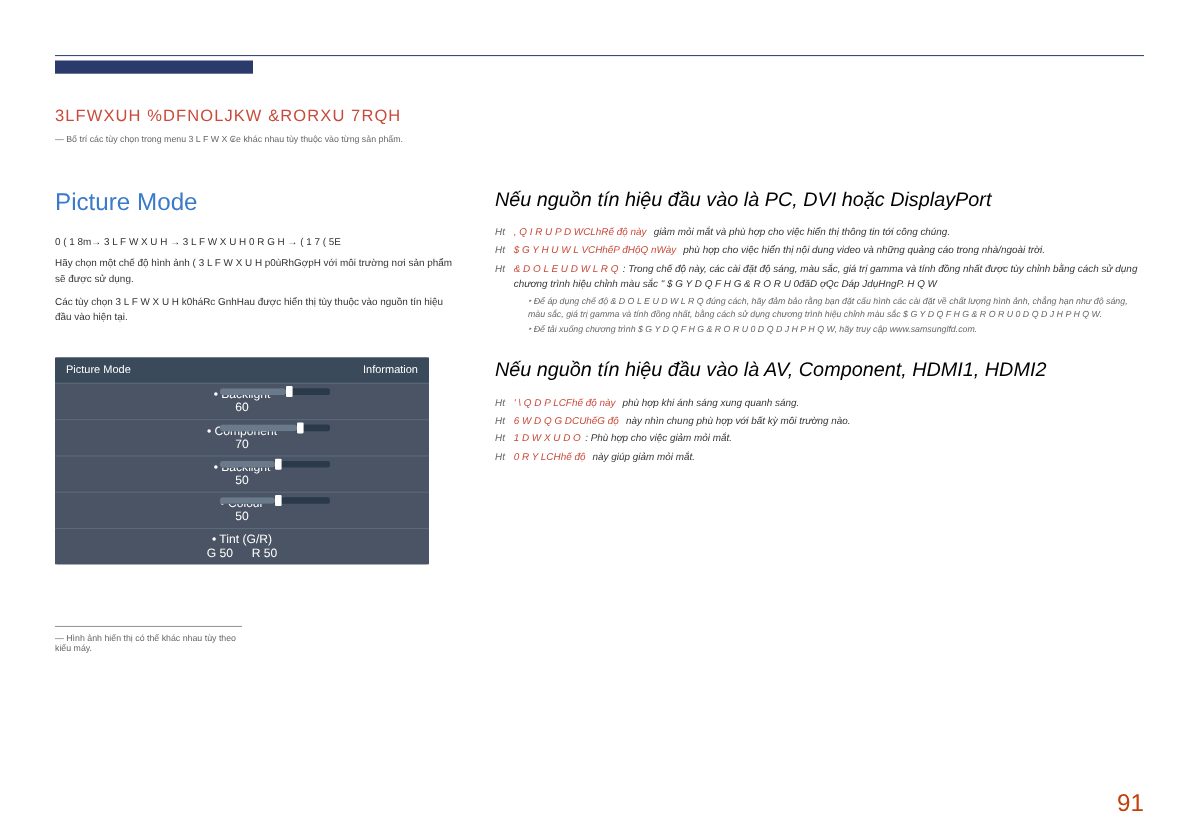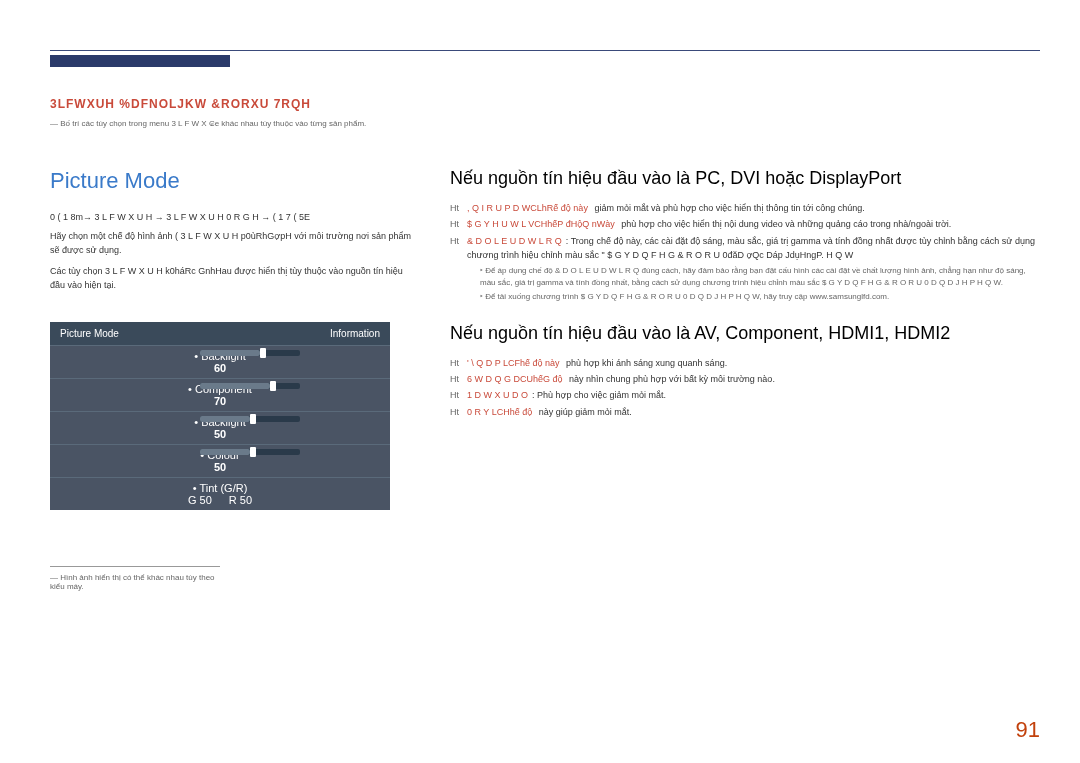--- a/index.html
+++ b/index.html
@@ -1,41 +1,41 @@
 <!DOCTYPE html>
 <html><head>
 <meta charset="utf-8">
 <style>
   * { margin: 0; padding: 0; box-sizing: border-box; }
   body { font-family: Arial, sans-serif; width: 1080px; height: 763px; background: #fff; position: relative; }
   .page { padding: 50px 40px 20px 50px; }
   .header-line { border-top: 1px solid #3a4a7a; margin-bottom: 4px; }
   .header-bar { width: 180px; height: 12px; background: #2a3a6a; margin-bottom: 30px; }
-  .breadcrumb { font-size: 12px; color: #c94a3a; font-weight: bold; letter-spacing: 1px; margin-bottom: 8px; }
+  .breadcrumb { font-size: 15px; color: #c94a3a; font-weight: normal; letter-spacing: 1px; margin-bottom: 8px; }
   .note-line { font-size: 8px; color: #666; margin-bottom: 2px; }
   .content { display: flex; gap: 30px; margin-top: 40px; }
   .left { width: 370px; }
   .right { flex: 1; }
   .title-blue { color: #3a7ac9; font-size: 22px; font-weight: normal; margin-bottom: 18px; }
   .title-black { color: #000; font-size: 18px; font-weight: normal; margin-bottom: 12px; }
   .path-line { font-size: 9px; color: #333; margin-bottom: 8px; }
   .desc { font-size: 9px; color: #333; line-height: 1.5; margin-bottom: 8px; }
   .menu-panel { width: 340px; background: #4a5a6a; border-radius: 2px; margin-top: 30px; color: #fff; font-size: 11px; }
   .menu-header { display: flex; justify-content: space-between; padding: 6px 10px; background: #3a4a5a; font-size: 10px; }
   .menu-row { display: flex; justify-content: space-between; align-items: center; padding: 4px 10px; border-top: 1px solid #5a6a7a; position: relative; background: #4a5464; flex-direction: column; }
   .menu-row.active { background: #2a5a9a; }
   .menu-label { font-size: 11px; }
   .menu-label::before { content: "• "; }
-  .menu-value { font-size: 11px; font-weight: bold; }
+  .menu-value { font-size: 11px; }
   .slider { position: absolute; left: 150px; width: 100px; height: 6px; background: #2a3a4a; border-radius: 2px; }
   .slider-fill { height: 100%; background: #6a7a8a; border-radius: 2px; }
   .slider-thumb { position: absolute; top: -2px; width: 6px; height: 10px; background: #fff; border-radius: 1px; }
   .tint-values { display: flex; gap: 17px; font-size: 11px; }
   .footer-note { border-top: 1px solid #999; width: 170px; margin-top: 56px; padding-top: 6px; font-size: 8px; color: #666; }
-  .right .section { margin-bottom: 20px; }
+  .right .section { margin-bottom: 20px; font-style: italic; }
   .bullet-line { font-size: 9px; color: #333; line-height: 1.6; margin-bottom: 2px; display: flex; }
   .bullet-line .prefix { color: #666; margin-right: 8px; }
   .bullet-line .label { color: #c94a3a; margin-right: 4px; }
   .sub-bullet { font-size: 8px; color: #666; line-height: 1.5; margin-left: 30px; margin-bottom: 2px; }
   .sub-bullet::before { content: "‣ "; }
   .page-number { position: absolute; bottom: 20px; right: 40px; font-size: 22px; color: #c2410c; font-weight: 300; }
 </style>
 </head>
 <body>
 

